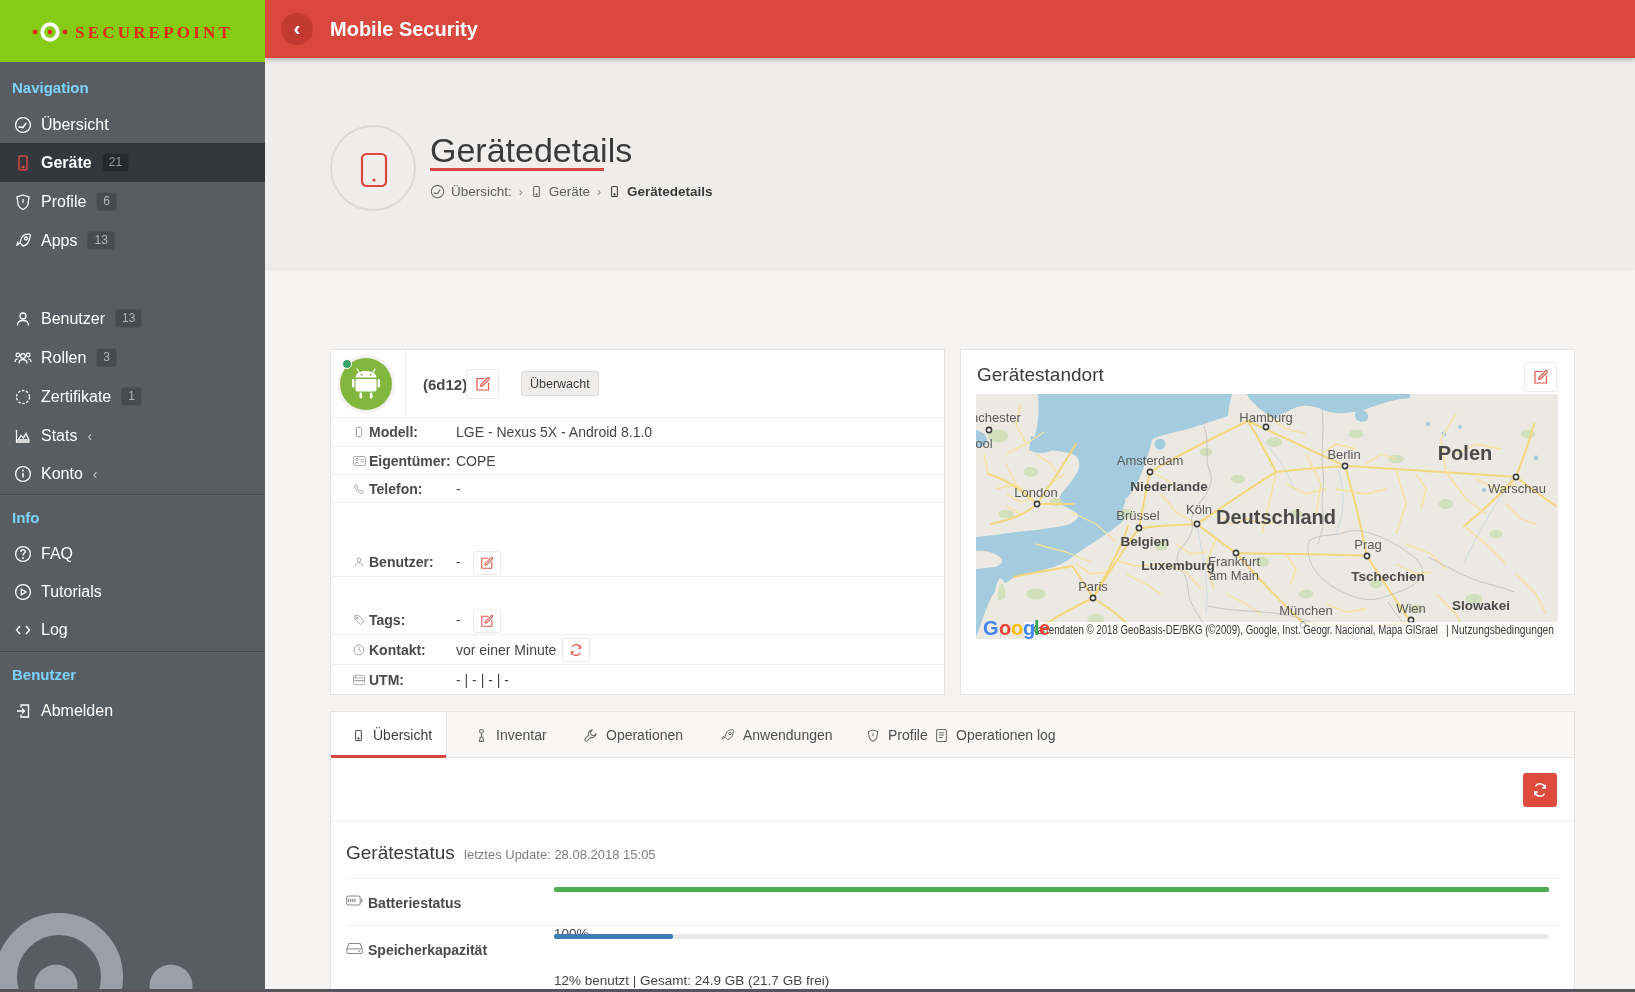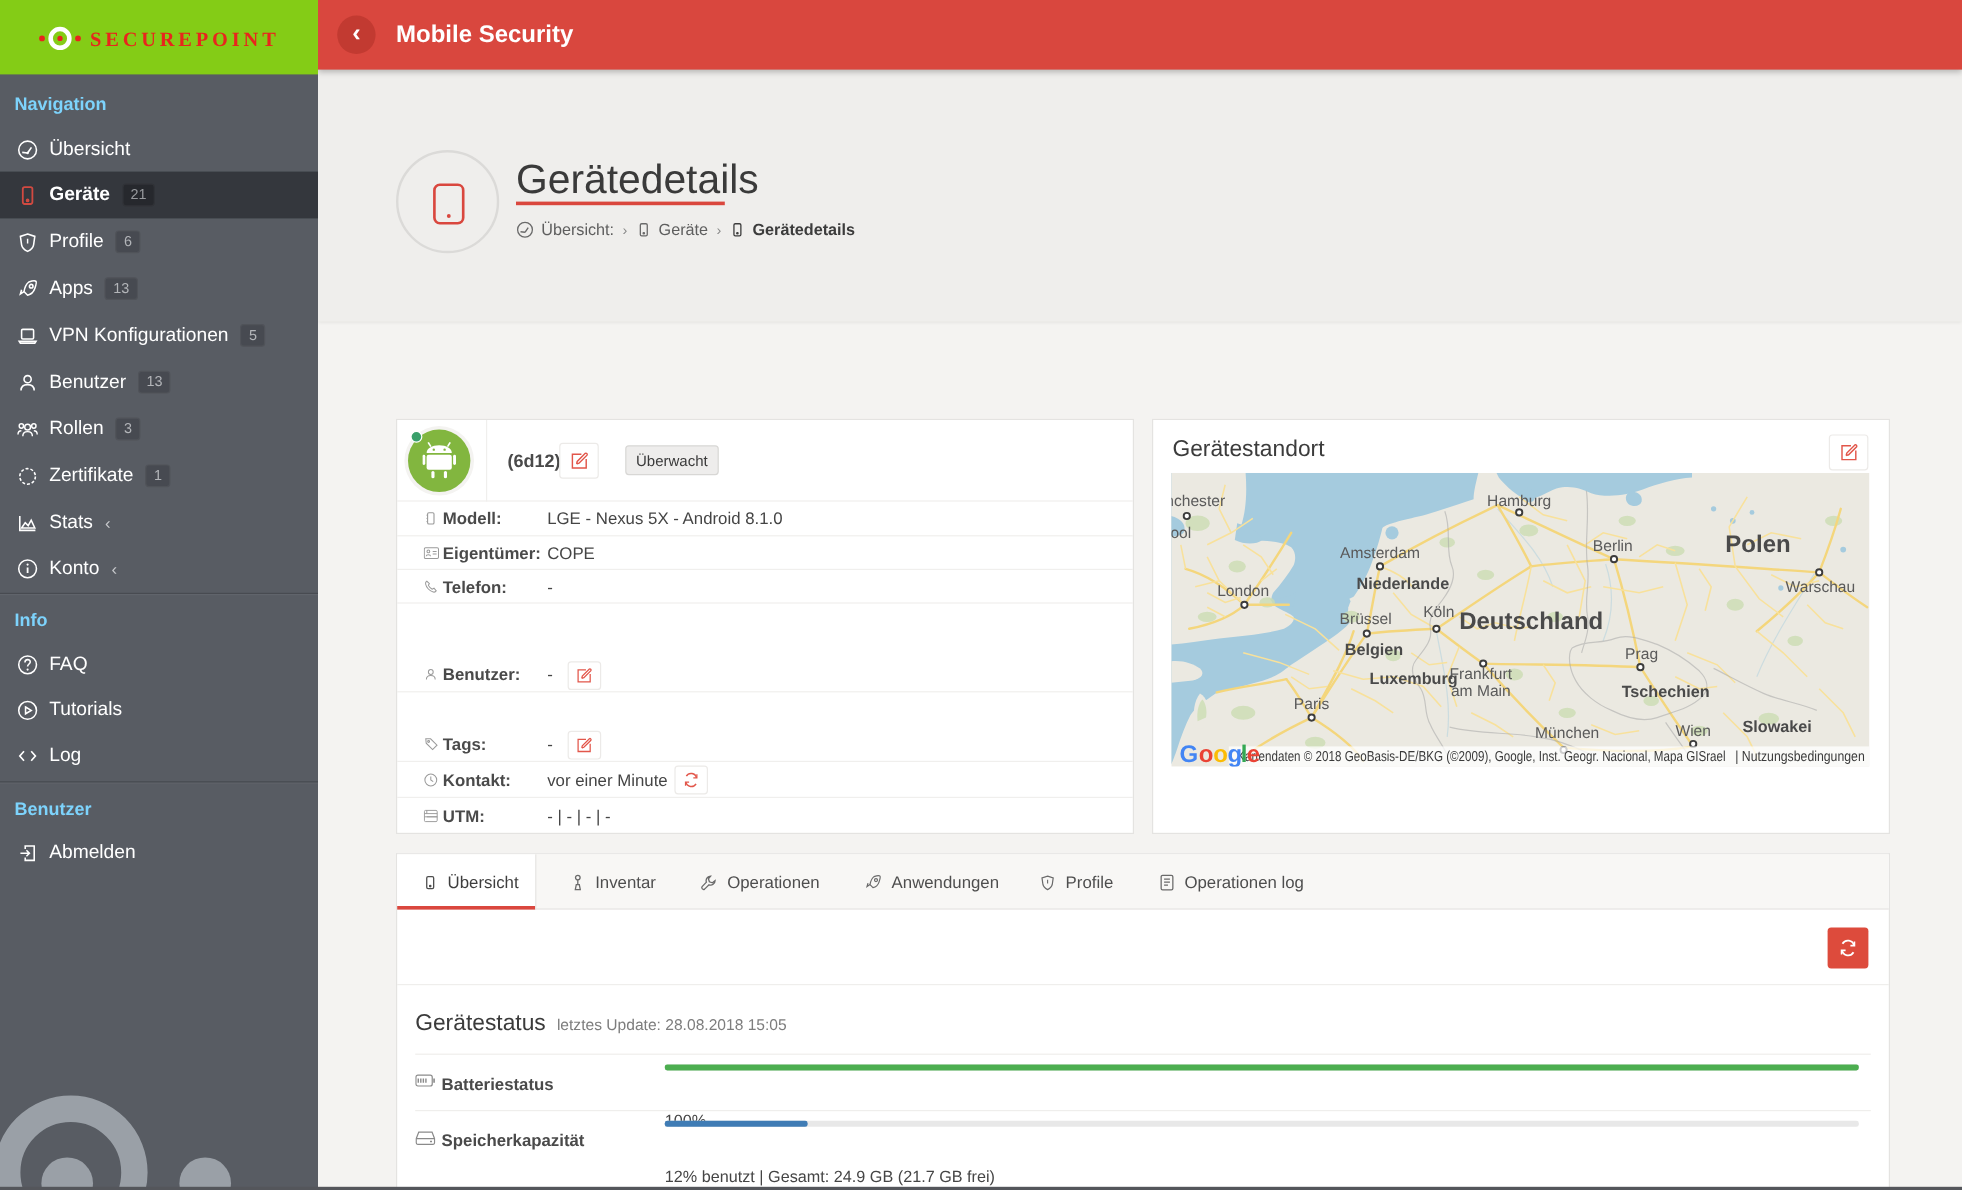--- a/index.html
+++ b/index.html
@@ -433,21 +433,21 @@
           </svg>Operationen</div>
       <div class="tab" style="left:389px;"><svg width="15" height="15" viewBox="0 0 18 18" fill="none" stroke="#6a6a6a" stroke-width="1.2">
             <path d="M10 3 C13 2 15.5 2 16 2.5 C16.5 3 16 5.5 15 8.5 C14 11.5 11.5 13.5 9 14 L6 11 C6.5 8 7.5 5 10 3 Z"></path>
             <path d="M6 11 L3 13 L4 9.5"></path>
             <circle cx="12" cy="6.5" r="1.5"></circle>
           </svg>Anwendungen</div>
       <div class="tab" style="left:535px;"><svg width="14" height="15" viewBox="0 0 18 18" fill="none" stroke="#6a6a6a" stroke-width="1.3">
             <path d="M9 2 L15 4 L14 11 C13.5 14 11 15.5 9 16.5 C7 15.5 4.5 14 4 11 L3 4 Z"></path>
             <path d="M9 6 L9 10" stroke-width="1.2"></path>
           </svg>Profile</div>
-      <div class="tab" style="left:635px;text-align:center;"><svg width="13" height="15" viewBox="0 0 16 18" fill="none" stroke="#6a6a6a" stroke-width="1.3">
+      <div class="tab" style="left:604px;text-align:center;"><svg width="13" height="15" viewBox="0 0 16 18" fill="none" stroke="#6a6a6a" stroke-width="1.3">
             <rect x="2" y="1.5" width="12" height="15" rx="1.5"></rect>
             <path d="M5 5.5 L11 5.5 M5 8.5 L11 8.5 M5 11.5 L9 11.5"></path>
           </svg>Operationen log</div>
     </div>
     <div id="tab-active-line"></div>
     <div id="tab-r"></div>
     <div id="refreshbtn">
         <svg width="16" height="16" viewBox="0 0 16 16" fill="none" stroke="#fff" stroke-width="1.5">
           <path d="M13 6 A5.2 5.2 0 0 0 3.4 4.4 M3 10 A5.2 5.2 0 0 0 12.6 11.6"></path>
           <path d="M13.4 2.5 L13.4 6 L10 6 M2.6 13.5 L2.6 10 L6 10" stroke-width="1.3"></path>
@@ -505,24 +505,20 @@
         </svg>Geräte<span class="badge">21</span></div>
     <div class="nav-item" style="top:182px;"><svg class="ic" viewBox="0 0 18 18" fill="none" stroke="#fff" stroke-width="1.3">
           <path d="M9 2 L15 4 L14 11 C13.5 14 11 15.5 9 16.5 C7 15.5 4.5 14 4 11 L3 4 Z"></path>
           <path d="M9 6 L9 10" stroke-width="1.2"></path>
         </svg>Profile<span class="badge">6</span></div>
     <div class="nav-item" style="top:221px;"><svg class="ic" viewBox="0 0 18 18" fill="none" stroke="#fff" stroke-width="1.3">
           <path d="M10 3 C13 2 15.5 2 16 2.5 C16.5 3 16 5.5 15 8.5 C14 11.5 11.5 13.5 9 14 L6 11 C6.5 8 7.5 5 10 3 Z"></path>
           <path d="M6 11 L3 13 L4 9.5"></path>
           <circle cx="12" cy="6.5" r="1.5"></circle>
         </svg>Apps<span class="badge">13</span></div>
-    <div class="nav-item" style="top:260px;"><svg class="ic" viewBox="0 0 18 18" fill="none" stroke="#fff" stroke-width="1.3">
-          <rect x="4" y="3.5" width="10" height="8" rx="1"></rect>
-          <path d="M2 13.5 L16 13.5 L15 15 L3 15 Z"></path>
-        </svg>VPN Konfigurationen<span class="badge">5</span></div>
     <div class="nav-item" style="top:299px;"><svg class="ic" viewBox="0 0 18 18" fill="none" stroke="#fff" stroke-width="1.3">
           <circle cx="9" cy="6" r="3"></circle>
           <path d="M3.5 15.5 C3.5 11.5 6 10.5 9 10.5 C12 10.5 14.5 11.5 14.5 15.5"></path>
         </svg>Benutzer<span class="badge">13</span></div>
     <div class="nav-item" style="top:338px;"><svg class="ic" viewBox="0 0 18 18" fill="none" stroke="#fff" stroke-width="1.2">
           <circle cx="9" cy="7" r="2.4"></circle>
           <path d="M5 14.5 C5 11.5 7 10.7 9 10.7 C11 10.7 13 11.5 13 14.5"></path>
           <circle cx="3.8" cy="6" r="1.8"></circle>
           <path d="M1 13 C1 10.8 2.3 10 3.8 10"></path>
           <circle cx="14.2" cy="6" r="1.8"></circle>

